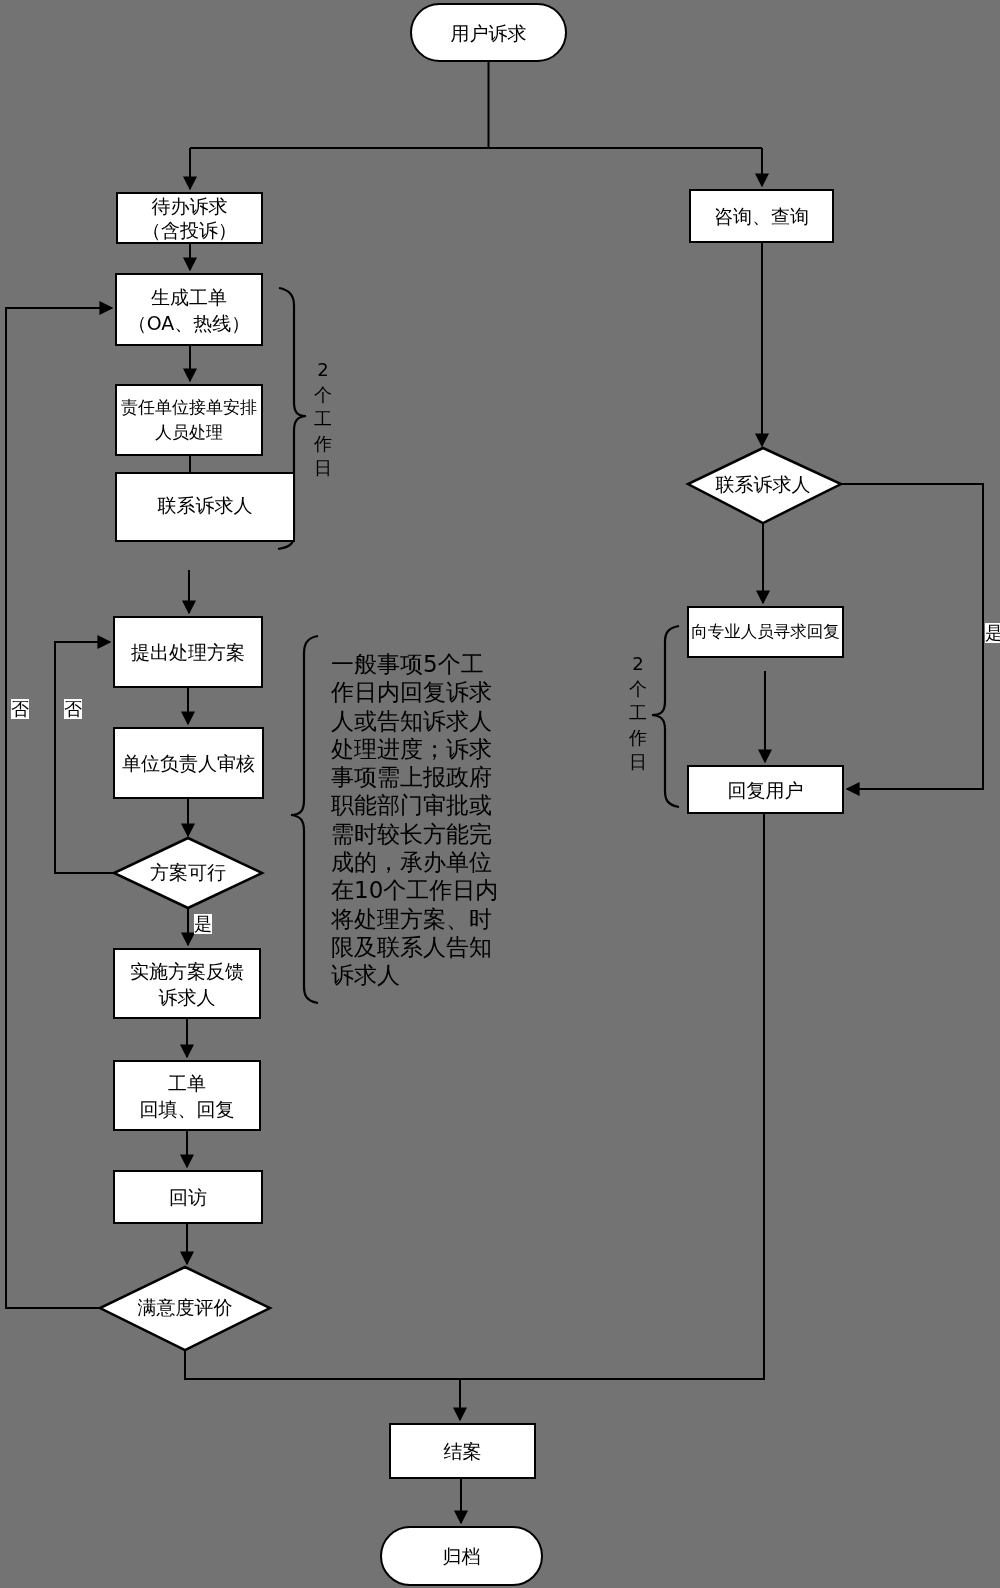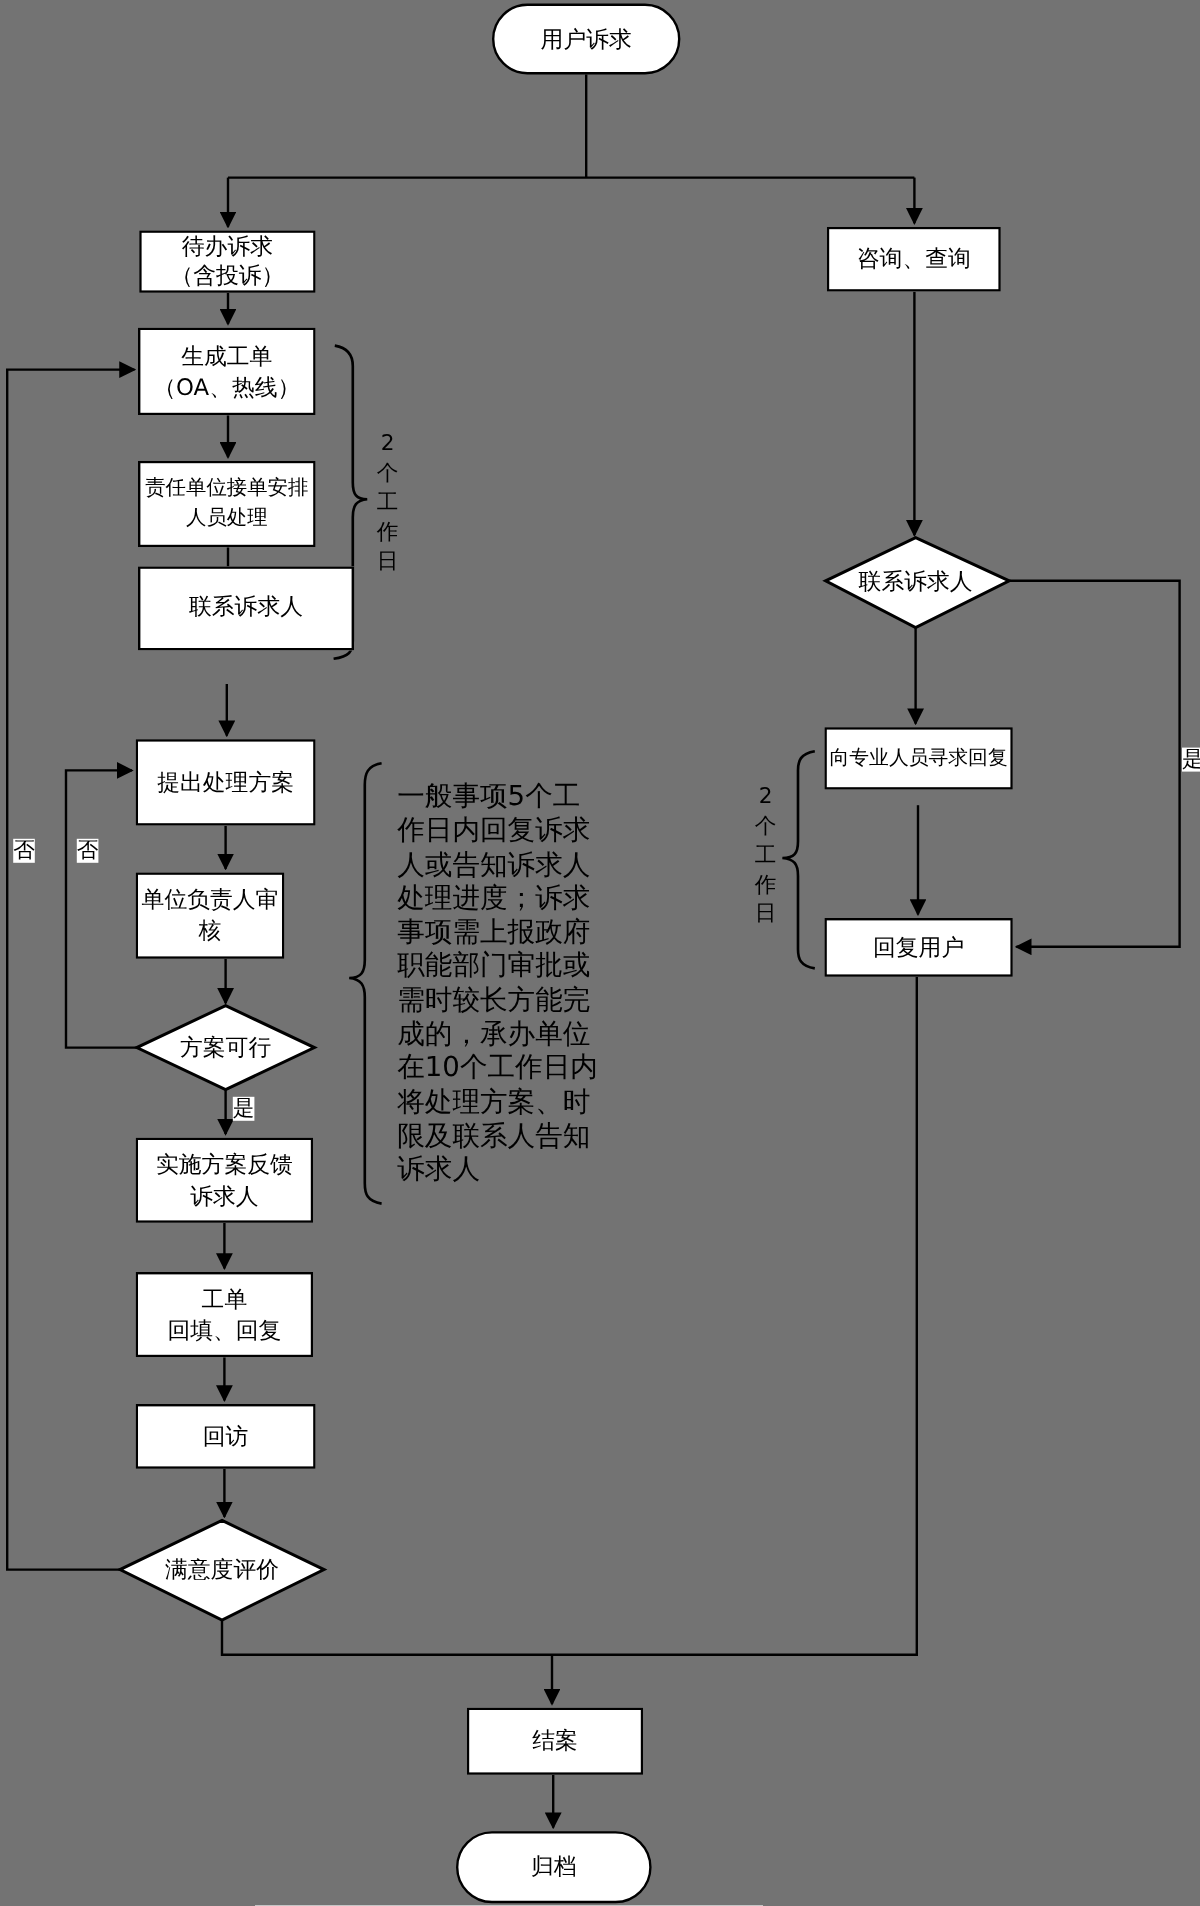--- a/index.html
+++ b/index.html
@@ -101,21 +101,21 @@
   </div>
 
   <div class="node" style="left:115px;top:472px;width:180px;height:70px;font-family:Liberation Mono, monospace;">
     <div>联系诉求人</div>
   </div>
 
   <div class="node" style="left:113px;top:616px;width:150px;height:72px;">
     <div>提出处理方案</div>
   </div>
 
-  <div class="node" style="left:113px;top:727px;width:124px;height:72px;">
+  <div class="node" style="left:113px;top:727px;width:151px;height:72px;">
     <div>单位负责人审核</div>
   </div>
 
   <div class="dlabel" style="left:188px;top:873px;">方案可行</div>
 
   <div class="node" style="left:113px;top:948px;width:148px;height:71px;">
     <div>实施方案反馈<br>诉求人</div>
   </div>
 
   <div class="node" style="left:113px;top:1060px;width:148px;height:71px;">

